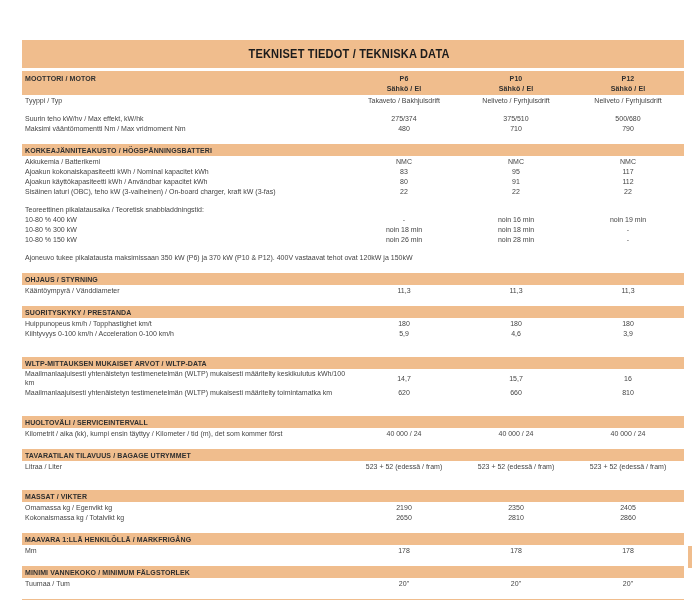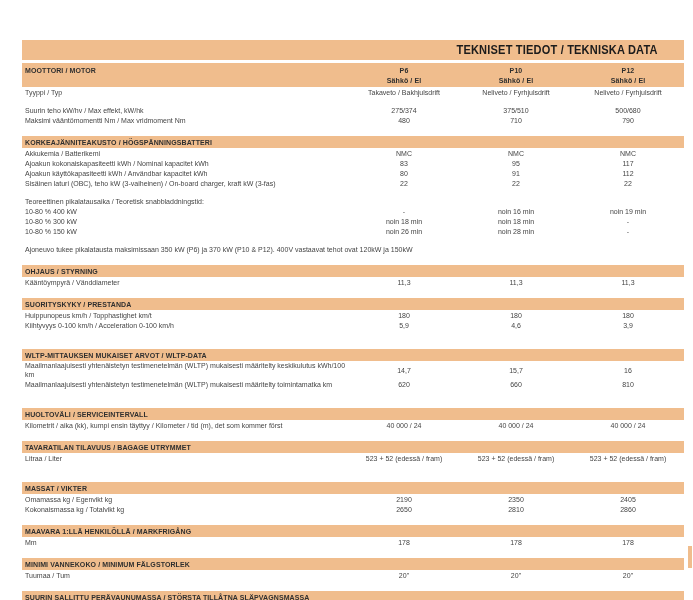--- a/index.html
+++ b/index.html
@@ -9,22 +9,22 @@
     --text:#454545;
   }
   html,body{margin:0;padding:0;}
   body{
     width:693px;height:600px;position:relative;overflow:hidden;
     background:#ffffff;
     font-family:"Liberation Sans", sans-serif;
   }
   .page{position:absolute;left:22px;top:40px;width:662px;}
   .titlebar{
-    height:20px;background:var(--band);
-    display:flex;align-items:center;justify-content:flex-end;
+    height:28px;background:var(--band);
+    display:flex;align-items:center;justify-content:center;
     padding-right:26px;box-sizing:border-box;margin-bottom:3px;
   }
   .titlebar .t{
     font-size:12px;font-weight:800;color:var(--ink);
     letter-spacing:.2px;transform:scaleX(.92);transform-origin:right center;
     white-space:nowrap;
   }
   .band{
     background:var(--band);min-height:12px;margin-top:3px;
     display:flex;align-items:center;padding-left:3px;box-sizing:border-box;

